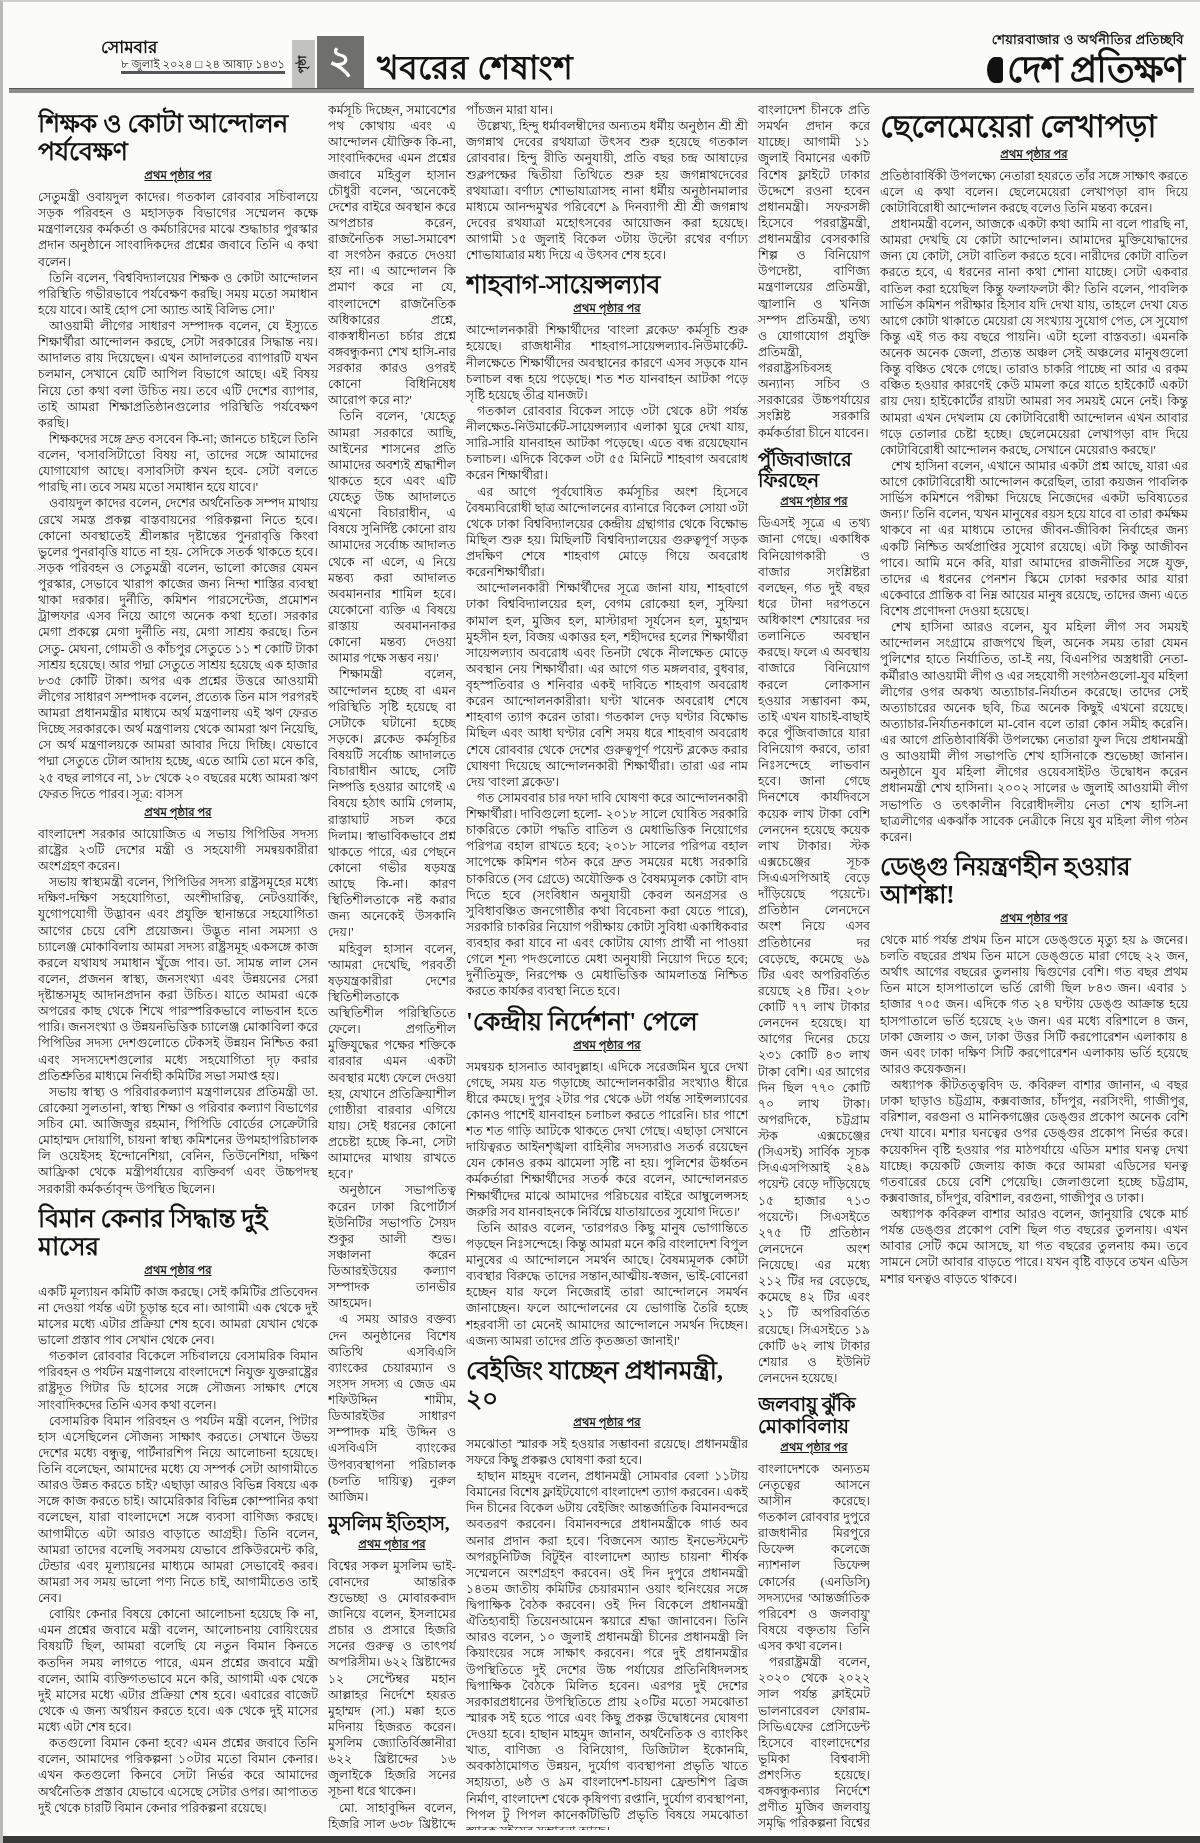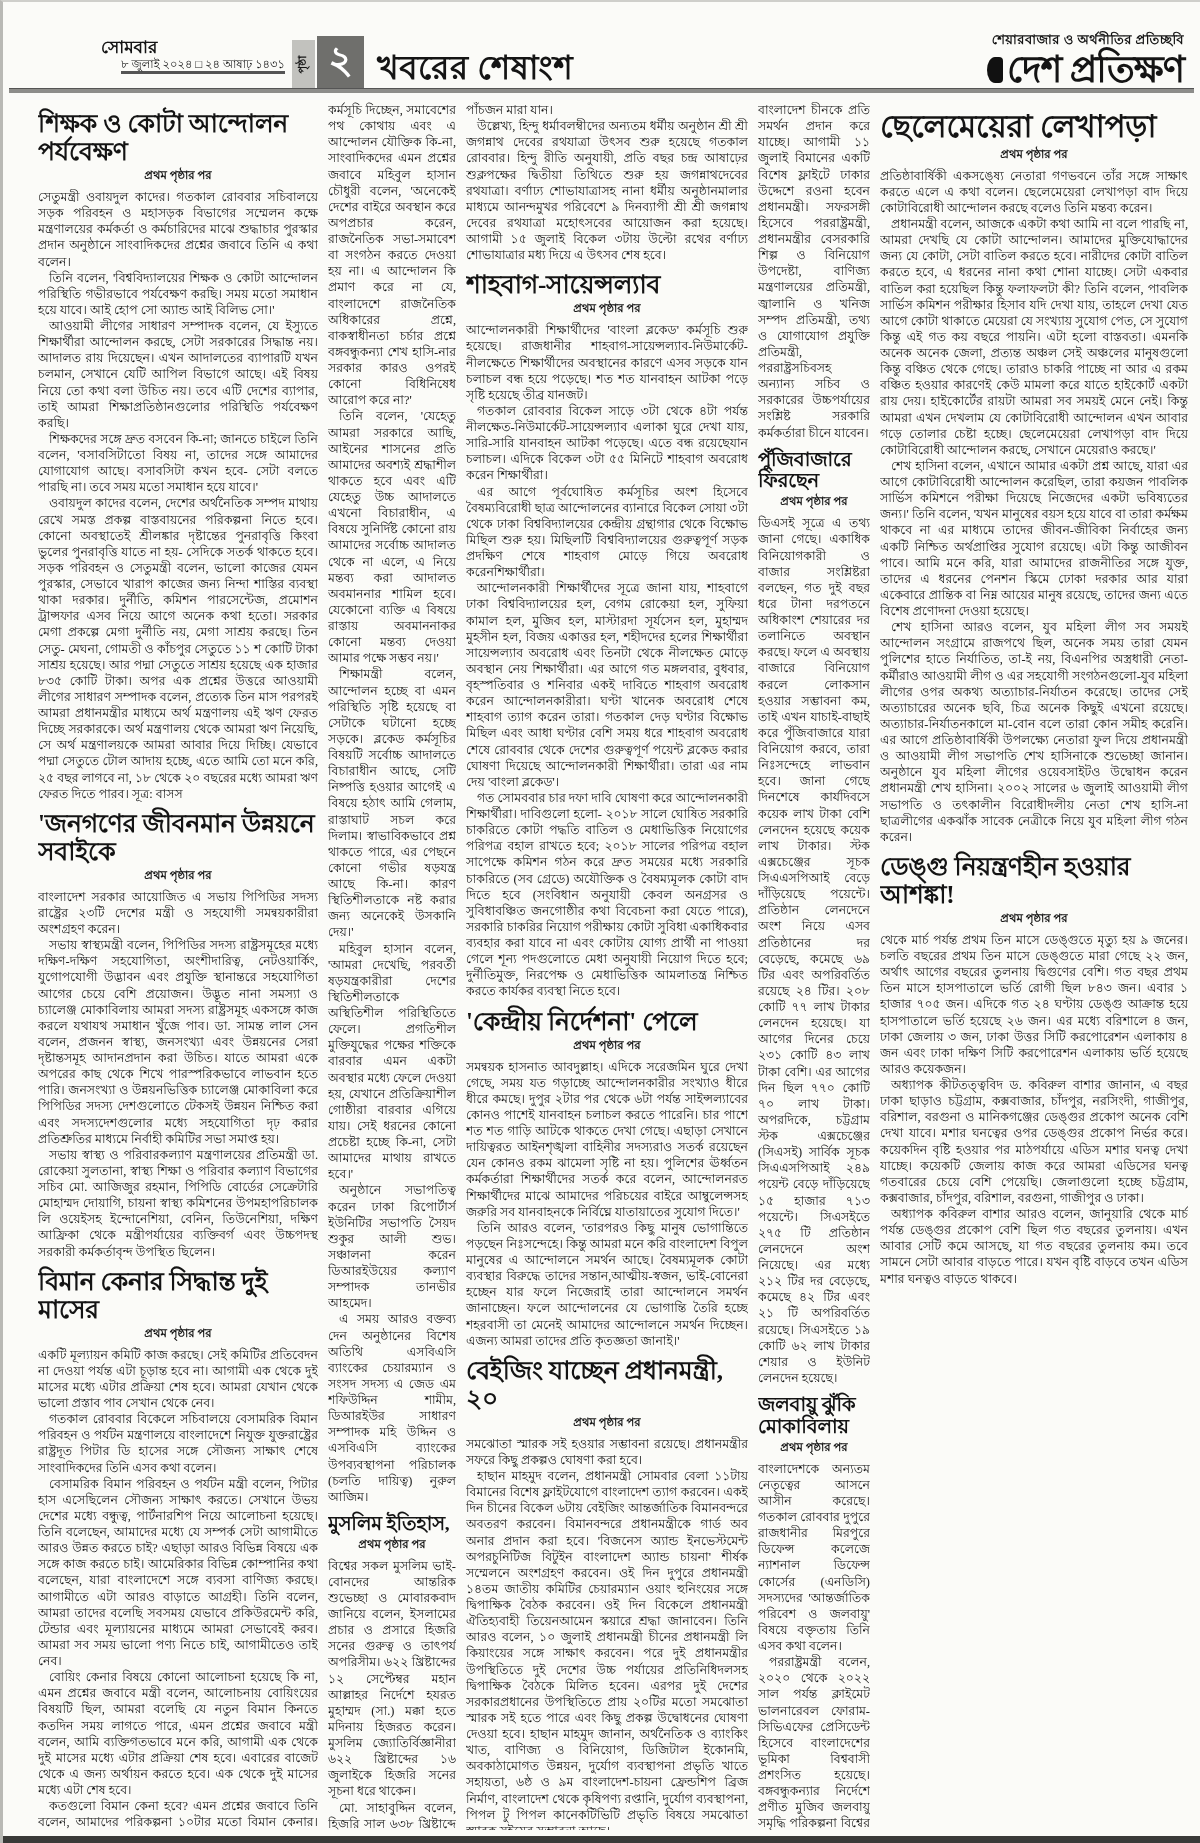--- a/index.html
+++ b/index.html
@@ -31,21 +31,21 @@
   .brandmark{width:16px;height:26px;background:#111;border-radius:50% 4px 4px 50%;}
   .brand{font-size:37px;font-weight:900;line-height:1;letter-spacing:-1px;}
   .hrule{position:absolute;top:86px;left:6px;right:6px;height:4px;background:#8d8d8a;border-top:1px solid #555;}
   
   .cols{position:absolute;top:100px;left:35px;display:flex;gap:10px;}
   .col{overflow:hidden;height:1728px;}
   .hl{font-weight:bold;line-height:1.12;margin:8px 0 1px;letter-spacing:-.2px;}
   .hl.xl{font-size:31px;}
   .hl.lg{font-size:25px;}
   .hl.sm{font-size:19.5px;}
-  .kicker{font-size:11.5px;font-weight:bold;text-align:center;margin:0 0 3px;}
+  .kicker{font-size:11.5px;font-weight:bold;text-align:center;margin:0 0 3px;text-decoration:underline;}
   .col p{margin:0;font-size:12.4px;line-height:1.3;text-align:justify;text-justify:inter-word;}
   .col p + p{text-indent:11px;}
   .block{margin-bottom:2px;}
   
   .bottom-edge{position:absolute;left:0;right:0;bottom:0;height:7px;background:#3a3a38;}
 </style>
 </head>
 <body>
 
 <div class="page">
@@ -75,21 +75,20 @@
         <div class="block">
           <div class="hl lg">শিক্ষক ও কোটা আন্দোলন পর্যবেক্ষণ</div>
           <div class="kicker">প্রথম পৃষ্ঠার পর</div>
           <p>সেতুমন্ত্রী ওবায়দুল কাদের। গতকাল রোববার সচিবালয়ে সড়ক পরিবহন ও মহাসড়ক বিভাগের সম্মেলন কক্ষে মন্ত্রণালয়ের কর্মকর্তা ও কর্মচারিদের মাঝে শুদ্ধাচার পুরস্কার প্রদান অনুষ্ঠানে সাংবাদিকদের প্রশ্নের জবাবে তিনি এ কথা বলেন।</p>
           <p>তিনি বলেন, 'বিশ্ববিদ্যালয়ের শিক্ষক ও কোটা আন্দোলন পরিস্থিতি গভীরভাবে পর্যবেক্ষণ করছি। সময় মতো সমাধান হয়ে যাবে। আই হোপ সো অ্যান্ড আই বিলিভ সো।'</p>
           <p>আওয়ামী লীগের সাধারণ সম্পাদক বলেন, যে ইস্যুতে শিক্ষার্থীরা আন্দোলন করছে, সেটা সরকারের সিদ্ধান্ত নয়। আদালত রায় দিয়েছেন। এখন আদালতের ব্যাপারটি যখন চলমান, সেখানে যেটি আপিল বিভাগে আছে। এই বিষয় নিয়ে তো কথা বলা উচিত নয়। তবে এটি দেশের ব্যাপার, তাই আমরা শিক্ষাপ্রতিষ্ঠানগুলোর পরিস্থিতি পর্যবেক্ষণ করছি।</p>
           <p>শিক্ষকদের সঙ্গে দ্রুত বসবেন কি-না; জানতে চাইলে তিনি বলেন, 'বসাবসিটাতো বিষয় না, তাদের সঙ্গে আমাদের যোগাযোগ আছে। বসাবসিটা কখন হবে- সেটা বলতে পারছি না। তবে সময় মতো সমাধান হয়ে যাবে।'</p>
           <p>ওবায়দুল কাদের বলেন, দেশের অর্থনৈতিক সম্পদ মাথায় রেখে সমস্ত প্রকল্প বাস্তবায়নের পরিকল্পনা নিতে হবে। কোনো অবস্থাতেই শ্রীলঙ্কার দৃষ্টান্তের পুনরাবৃত্তি কিংবা ভুলের পুনরাবৃত্তি যাতে না হয়- সেদিকে সতর্ক থাকতে হবে। সড়ক পরিবহন ও সেতুমন্ত্রী বলেন, ভালো কাজের যেমন পুরস্কার, সেভাবে খারাপ কাজের জন্য নিন্দা শাস্তির ব্যবস্থা থাকা দরকার। দুর্নীতি, কমিশন পারসেন্টেজ, প্রমোশন ট্রান্সফার এসব নিয়ে আগে অনেক কথা হতো। সরকার মেগা প্রকল্পে মেগা দুর্নীতি নয়, মেগা সাশ্রয় করছে। তিন সেতু- মেঘনা, গোমতী ও কাঁচপুর সেতুতে ১১ শ কোটি টাকা সাশ্রয় হয়েছে। আর পদ্মা সেতুতে সাশ্রয় হয়েছে এক হাজার ৮৩৫ কোটি টাকা। অপর এক প্রশ্নের উত্তরে আওয়ামী লীগের সাধারণ সম্পাদক বলেন, প্রত্যেক তিন মাস পরপরই আমরা প্রধানমন্ত্রীর মাধ্যমে অর্থ মন্ত্রণালয় এই ঋণ ফেরত দিচ্ছে সরকারকে। অর্থ মন্ত্রণালয় থেকে আমরা ঋণ নিয়েছি, সে অর্থ মন্ত্রণালয়কে আমরা আবার দিয়ে দিচ্ছি। যেভাবে পদ্মা সেতুতে টোল আদায় হচ্ছে, এতে আমি তো মনে করি, ২৫ বছর লাগবে না, ১৮ থেকে ২০ বছরের মধ্যে আমরা ঋণ ফেরত দিতে পারব। সূত্র: বাসস</p>
         </div>
         <div class="block">
-          <div class="hl lg">'জনগণের জীবনমান উন্নয়নে সবাইকে</div>
           <div class="kicker">প্রথম পৃষ্ঠার পর</div>
           <p>বাংলাদেশ সরকার আয়োজিত এ সভায় পিপিডির সদস্য রাষ্ট্রের ২৩টি দেশের মন্ত্রী ও সহযোগী সমন্বয়কারীরা অংশগ্রহণ করেন।</p>
           <p>সভায় স্বাস্থ্যমন্ত্রী বলেন, পিপিডির সদস্য রাষ্ট্রসমূহের মধ্যে দক্ষিণ-দক্ষিণ সহযোগিতা, অংশীদারিত্ব, নেটওয়ার্কিং, যুগোপযোগী উদ্ভাবন এবং প্রযুক্তি স্থানান্তরে সহযোগিতা আগের চেয়ে বেশি প্রয়োজন। উদ্ভূত নানা সমস্যা ও চ্যালেঞ্জ মোকাবিলায় আমরা সদস্য রাষ্ট্রসমূহ একসঙ্গে কাজ করলে যথাযথ সমাধান খুঁজে পাব। ডা. সামন্ত লাল সেন বলেন, প্রজনন স্বাস্থ্য, জনসংখ্যা এবং উন্নয়নের সেরা দৃষ্টান্তসমূহ আদানপ্রদান করা উচিত। যাতে আমরা একে অপরের কাছ থেকে শিখে পারস্পরিকভাবে লাভবান হতে পারি। জনসংখ্যা ও উন্নয়নভিত্তিক চ্যালেঞ্জ মোকাবিলা করে পিপিডির সদস্য দেশগুলোতে টেকসই উন্নয়ন নিশ্চিত করা এবং সদস্যদেশগুলোর মধ্যে সহযোগিতা দৃঢ় করার প্রতিশ্রুতির মাধ্যমে নির্বাহী কমিটির সভা সমাপ্ত হয়।</p>
           <p>সভায় স্বাস্থ্য ও পরিবারকল্যাণ মন্ত্রণালয়ের প্রতিমন্ত্রী ডা. রোকেয়া সুলতানা, স্বাস্থ্য শিক্ষা ও পরিবার কল্যাণ বিভাগের সচিব মো. আজিজুর রহমান, পিপিডি বোর্ডের সেক্রেটারি মোহাম্মদ দোয়াগি, চায়না স্বাস্থ্য কমিশনের উপমহাপরিচালক লি ওয়েইসহ ইন্দোনেশিয়া, বেনিন, তিউনেশিয়া, দক্ষিণ আফ্রিকা থেকে মন্ত্রীপর্যায়ের ব্যক্তিবর্গ এবং উচ্চপদস্থ সরকারী কর্মকর্তাবৃন্দ উপস্থিত ছিলেন।</p>
         </div>
         <div class="block">
           <div class="hl lg">বিমান কেনার সিদ্ধান্ত দুই মাসের</div>
           <div class="kicker">প্রথম পৃষ্ঠার পর</div>
           <p>একটি মূল্যায়ন কমিটি কাজ করছে। সেই কমিটির প্রতিবেদন না দেওয়া পর্যন্ত এটা চূড়ান্ত হবে না। আগামী এক থেকে দুই মাসের মধ্যে এটার প্রক্রিয়া শেষ হবে। আমরা যেখান থেকে ভালো প্রস্তাব পাব সেখান থেকে নেব।</p>
           <p>গতকাল রোববার বিকেলে সচিবালয়ে বেসামরিক বিমান পরিবহন ও পর্যটন মন্ত্রণালয়ে বাংলাদেশে নিযুক্ত যুক্তরাষ্ট্রের রাষ্ট্রদূত পিটার ডি হাসের সঙ্গে সৌজন্য সাক্ষাৎ শেষে সাংবাদিকদের তিনি এসব কথা বলেন।</p>
@@ -154,21 +153,21 @@
           <div class="hl sm">জলবায়ু ঝুঁকি মোকাবিলায়</div>
           <div class="kicker">প্রথম পৃষ্ঠার পর</div>
           <p>বাংলাদেশকে অন্যতম নেতৃত্বের আসনে আসীন করেছে। গতকাল রোববার দুপুরে রাজধানীর মিরপুরে ডিফেন্স কলেজে ন্যাশনাল ডিফেন্স কোর্সের (এনডিসি) সদস্যদের 'আন্তর্জাতিক পরিবেশ ও জলবায়ু' বিষয়ে বক্তৃতায় তিনি এসব কথা বলেন।</p>
           <p>পররাষ্ট্রমন্ত্রী বলেন, ২০২০ থেকে ২০২২ সাল পর্যন্ত ক্লাইমেট ভালনারেবল ফোরাম-সিভিএফের প্রেসিডেন্ট হিসেবে বাংলাদেশের ভূমিকা বিশ্ববাসী প্রশংসিত হয়েছে। বঙ্গবন্ধুকন্যার নির্দেশে প্রণীত মুজিব জলবায়ু সমৃদ্ধি পরিকল্পনা বিশ্বের অনেক দেশের জন্য উদাহরণ। সেশনে উপস্থিত ছিলেন ১৭টি দেশ থেকে ৪৩ জন, বাংলাদেশ বিমানবাহিনীর ছয়জন, বাংলাদেশ নৌবাহিনীর ছয়জনসহ পুলিশের ডিআইজি দুজন। সেশন শেষে সিভিল ও সেনা কর্মকর্তাদের বিভিন্ন প্রশ্নের জবাব দেন ড. হাছান মাহমুদ।</p>
         </div>
       </div>
       <div class="col" style="width: 308px;">
         <div class="block">
           <div class="hl xl">ছেলেমেয়েরা লেখাপড়া</div>
           <div class="kicker">প্রথম পৃষ্ঠার পর</div>
-          <p>প্রতিষ্ঠাবার্ষিকী একসঙ্ষ্যে নেতারা গণভবনে তাঁর সঙ্গে সাক্ষাৎ করতে এলে এ কথা বলেন। ছেলেমেয়েরা লেখাপড়া বাদ দিয়ে কোটাবিরোধী আন্দোলন করছে বলেও তিনি মন্তব্য করেন।</p>
+          <p>প্রতিষ্ঠাবার্ষিকী উপলক্ষ্যে নেতারা হযরতে তাঁর সঙ্গে সাক্ষাৎ করতে এলে এ কথা বলেন। ছেলেমেয়েরা লেখাপড়া বাদ দিয়ে কোটাবিরোধী আন্দোলন করছে বলেও তিনি মন্তব্য করেন।</p>
           <p>প্রধানমন্ত্রী বলেন, আজকে একটা কথা আমি না বলে পারছি না, আমরা দেখছি যে কোটা আন্দোলন। আমাদের মুক্তিযোদ্ধাদের জন্য যে কোটা, সেটা বাতিল করতে হবে। নারীদের কোটা বাতিল করতে হবে, এ ধরনের নানা কথা শোনা যাচ্ছে। সেটা একবার বাতিল করা হয়েছিল কিন্তু ফলাফলটা কী? তিনি বলেন, পাবলিক সার্ভিস কমিশন পরীক্ষার হিসাব যদি দেখা যায়, তাহলে দেখা যেত আগে কোটা থাকাতে মেয়েরা যে সংখ্যায় সুযোগ পেত, সে সুযোগ কিন্তু এই গত কয় বছরে পায়নি। এটা হলো বাস্তবতা। এমনকি অনেক অনেক জেলা, প্রত্যন্ত অঞ্চল সেই অঞ্চলের মানুষগুলো কিন্তু বঞ্চিত থেকে গেছে। তারাও চাকরি পাচ্ছে না আর এ রকম বঞ্চিত হওয়ার কারণেই কেউ মামলা করে যাতে হাইকোর্ট একটা রায় দেয়। হাইকোর্টের রায়টা আমরা সব সময়ই মেনে নেই। কিন্তু আমরা এখন দেখলাম যে কোটাবিরোধী আন্দোলন এখন আবার গড়ে তোলার চেষ্টা হচ্ছে। ছেলেমেয়েরা লেখাপড়া বাদ দিয়ে কোটাবিরোধী আন্দোলন করছে, সেখানে মেয়েরাও করছে।'</p>
           <p>শেখ হাসিনা বলেন, এখানে আমার একটা প্রশ্ন আছে, যারা এর আগে কোটাবিরোধী আন্দোলন করেছিল, তারা কয়জন পাবলিক সার্ভিস কমিশনে পরীক্ষা দিয়েছে নিজেদের একটা ভবিষ্যতের জন্য।' তিনি বলেন, 'যখন মানুষের বয়স হয়ে যাবে বা তারা কর্মক্ষম থাকবে না এর মাধ্যমে তাদের জীবন-জীবিকা নির্বাহের জন্য একটি নিশ্চিত অর্থপ্রাপ্তির সুযোগ রয়েছে। এটা কিন্তু আজীবন পাবে। আমি মনে করি, যারা আমাদের রাজনীতির সঙ্গে যুক্ত, তাদের এ ধরনের পেনশন স্কিমে ঢোকা দরকার আর যারা একেবারে প্রান্তিক বা নিম্ন আয়ের মানুষ রয়েছে, তাদের জন্য এতে বিশেষ প্রণোদনা দেওয়া হয়েছে।</p>
           <p>শেখ হাসিনা আরও বলেন, যুব মহিলা লীগ সব সময়ই আন্দোলন সংগ্রামে রাজপথে ছিল, অনেক সময় তারা যেমন পুলিশের হাতে নির্যাতিত, তা-ই নয়, বিএনপির অস্ত্রধারী নেতা-কর্মীরাও আওয়ামী লীগ ও এর সহযোগী সংগঠনগুলো-যুব মহিলা লীগের ওপর অকথ্য অত্যাচার-নির্যাতন করেছে। তাদের সেই অত্যাচারের অনেক ছবি, চিত্র অনেক কিছুই এখনো রয়েছে। অত্যাচার-নির্যাতনকালে মা-বোন বলে তারা কোন সমীহ করেনি। এর আগে প্রতিষ্ঠাবার্ষিকী উপলক্ষ্যে নেতারা ফুল দিয়ে প্রধানমন্ত্রী ও আওয়ামী লীগ সভাপতি শেখ হাসিনাকে শুভেচ্ছা জানান। অনুষ্ঠানে যুব মহিলা লীগের ওয়েবসাইটও উদ্বোধন করেন প্রধানমন্ত্রী শেখ হাসিনা। ২০০২ সালের ৬ জুলাই আওয়ামী লীগ সভাপতি ও তৎকালীন বিরোধীদলীয় নেতা শেখ হাসি-না ছাত্রলীগের একঝাঁক সাবেক নেত্রীকে নিয়ে যুব মহিলা লীগ গঠন করেন।</p>
         </div>
         <div class="block">
           <div class="hl lg">ডেঙ্গু নিয়ন্ত্রণহীন হওয়ার আশঙ্কা!</div>
           <div class="kicker">প্রথম পৃষ্ঠার পর</div>
           <p>থেকে মার্চ পর্যন্ত প্রথম তিন মাসে ডেঙ্গুতে মৃত্যু হয় ৯ জনের। চলতি বছরের প্রথম তিন মাসে ডেঙ্গুতে মারা গেছে ২২ জন, অর্থাৎ আগের বছরের তুলনায় দ্বিগুণের বেশি। গত বছর প্রথম তিন মাসে হাসপাতালে ভর্তি রোগী ছিল ৮৪৩ জন। এবার ১ হাজার ৭০৫ জন। এদিকে গত ২৪ ঘণ্টায় ডেঙ্গু আক্রান্ত হয়ে হাসপাতালে ভর্তি হয়েছে ২৬ জন। এর মধ্যে বরিশালে ৪ জন, ঢাকা জেলায় ৩ জন, ঢাকা উত্তর সিটি করপোরেশন এলাকায় ৪ জন এবং ঢাকা দক্ষিণ সিটি করপোরেশন এলাকায় ভর্তি হয়েছে আরও কয়েকজন।</p>
           <p>অধ্যাপক কীটতত্ত্ববিদ ড. কবিরুল বাশার জানান, এ বছর ঢাকা ছাড়াও চট্টগ্রাম, কক্সবাজার, চাঁদপুর, নরসিংদী, গাজীপুর, বরিশাল, বরগুনা ও মানিকগঞ্জের ডেঙ্গুর প্রকোপ অনেক বেশি দেখা যাবে। মশার ঘনত্বের ওপর ডেঙ্গুর প্রকোপ নির্ভর করে। কয়েকদিন বৃষ্টি হওয়ার পর মাঠপর্যায়ে এডিস মশার ঘনত্ব দেখা যাচ্ছে। কয়েকটি জেলায় কাজ করে আমরা এডিসের ঘনত্ব গতবারের চেয়ে বেশি পেয়েছি। জেলাগুলো হচ্ছে চট্টগ্রাম, কক্সবাজার, চাঁদপুর, বরিশাল, বরগুনা, গাজীপুর ও ঢাকা।</p>
           <p>অধ্যাপক কবিরুল বাশার আরও বলেন, জানুয়ারি থেকে মার্চ পর্যন্ত ডেঙ্গুর প্রকোপ বেশি ছিল গত বছরের তুলনায়। এখন আবার সেটি কমে আসছে, যা গত বছরের তুলনায় কম। তবে সামনে সেটা আবার বাড়তে পারে। যখন বৃষ্টি বাড়বে তখন এডিস মশার ঘনত্বও বাড়তে থাকবে।</p>

